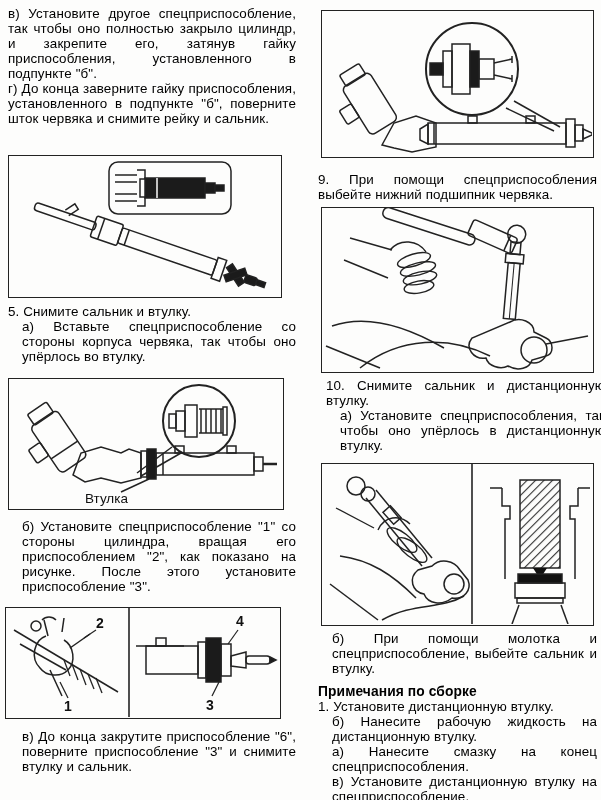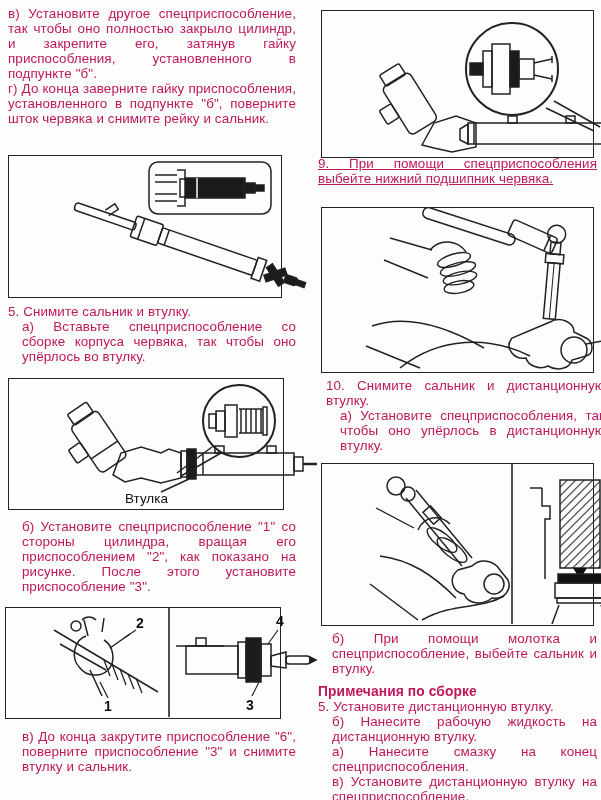--- a/index.html
+++ b/index.html
@@ -3,38 +3,37 @@
 <meta charset="utf-8">
 <style>
   html,body{margin:0;padding:0;}
   body{background:#e8e8e8;}
   .page{
     position:relative;
     width:601px;height:800px;
     background:#fdfdfc;
     overflow:hidden;
     font-family:"Liberation Sans", sans-serif;
-    color:#be185d;
+    color:#000000;
   }
   .txt{
     position:absolute;
     font-size:13.4px;
     line-height:15px;
     text-align:justify;
     letter-spacing:0.1px;
   }
   .txt p{margin:0;}
   .txt p.ind{margin-left:14px;}
   .txt p.bold{font-weight:bold;font-size:13.8px;}
   .fig{
     position:absolute;
     border:1.6px solid #222;
     background:#fdfdfc;
     box-sizing:border-box;
-    padding-left:40px;
   }
   .fig svg{display:block;}
   svg text{font-family:"Liberation Sans", sans-serif;fill:#111;}
   .co{font-size:14px;font-weight:bold;}
 </style>
 </head>
 <body>
 
 <div class="page">
 
@@ -70,21 +69,21 @@
           <rect x="201" y="-3.5" width="22" height="7" fill="#1b1b1b" transform="rotate(-38 212 0)"></rect>
           <rect x="222" y="-4" width="12" height="8" rx="2" fill="#1b1b1b"></rect>
           <rect x="234" y="-2.5" width="9" height="5" fill="#1b1b1b"></rect>
         </g>
       </g>
     </svg>
   </div>
 
   <div class="txt" style="left:8px;top:304px;width:288px;">
     <p>5. Снимите сальник и втулку.</p>
-    <p class="ind">а) Вставьте спецприспособление со сборке корпуса червяка, так чтобы оно упёрлось во втулку.</p>
+    <p class="ind">а) Вставьте спецприспособление со стороны корпуса червяка, так чтобы оно упёрлось во втулку.</p>
   </div>
 
   <div class="fig" style="left:8px;top:378px;width:276px;height:132px;">
     <svg width="273" height="129" viewBox="0 0 273 129">
       <g stroke="#222" stroke-width="1.5" fill="none">
 
         <circle cx="190" cy="42" r="36" stroke-width="2"></circle>
         <rect x="160" y="35" width="7" height="14"></rect>
         <rect x="167" y="32" width="9" height="20"></rect>
         <rect x="176" y="26" width="12" height="32"></rect>
@@ -207,21 +206,21 @@
         <line x1="112" y1="112" x2="112" y2="133"></line>
         <rect x="146" y="105" width="9" height="7"></rect>
         <rect x="204" y="105" width="9" height="7"></rect>
         <rect x="244" y="108" width="9" height="28"></rect>
         <rect x="253" y="114" width="8" height="16"></rect>
         <polygon points="261,118 270,122 270,124 261,128"></polygon>
       </g>
     </svg>
   </div>
 
-  <div class="txt" style="left:318px;top:156px;width:279px;text-decoration:underline;">
+  <div class="txt" style="left:318px;top:172px;width:279px;">
     <p>9. При помощи спецприспособления выбейте нижний подшипник червяка.</p>
   </div>
 
   <div class="fig" style="left:321px;top:207px;width:273px;height:166px;">
     <svg width="270" height="163" viewBox="0 0 270 163">
       <g stroke="#222" stroke-width="1.5" fill="none">
 
         <path d="M10,118 C44,106 84,118 122,140"></path>
         <path d="M38,160 C78,128 128,128 168,148"></path>
         <path d="M4,138 L58,160"></path>
@@ -306,19 +305,19 @@
       </g>
     </svg>
   </div>
 
   <div class="txt" style="left:318px;top:631px;width:279px;">
     <p class="ind">б) При помощи молотка и спецприспособление, выбейте сальник и втулку.</p>
   </div>
 
   <div class="txt" style="left:318px;top:684px;width:279px;">
     <p class="bold">Примечания по сборке</p>
-    <p>5. Установите дистанционную втулку.</p>
+    <p>1. Установите дистанционную втулку.</p>
     <p class="ind">б) Нанесите рабочую жидкость на дистанционную втулку.</p>
     <p class="ind">а) Нанесите смазку на конец спецприспособления.</p>
     <p class="ind">в) Установите дистанционную втулку на спецприспособление.</p>
   </div>
 
 </div>
 
 </body></html>

